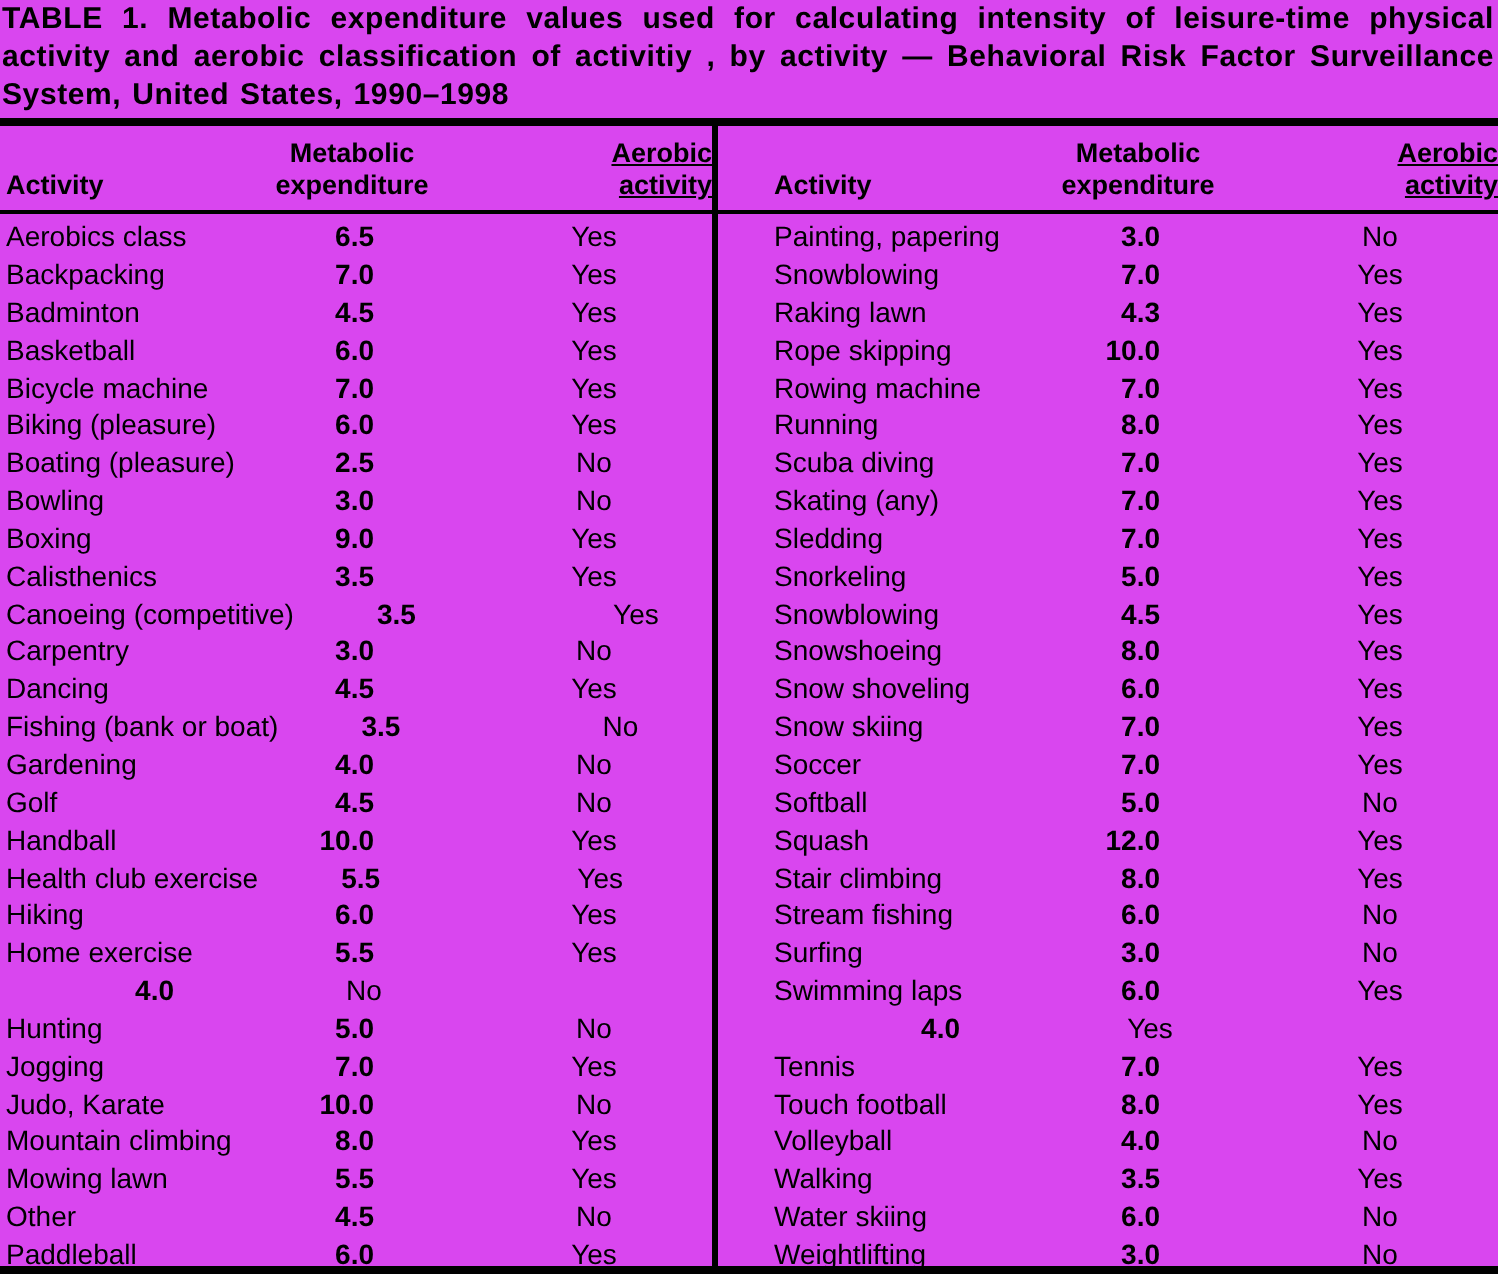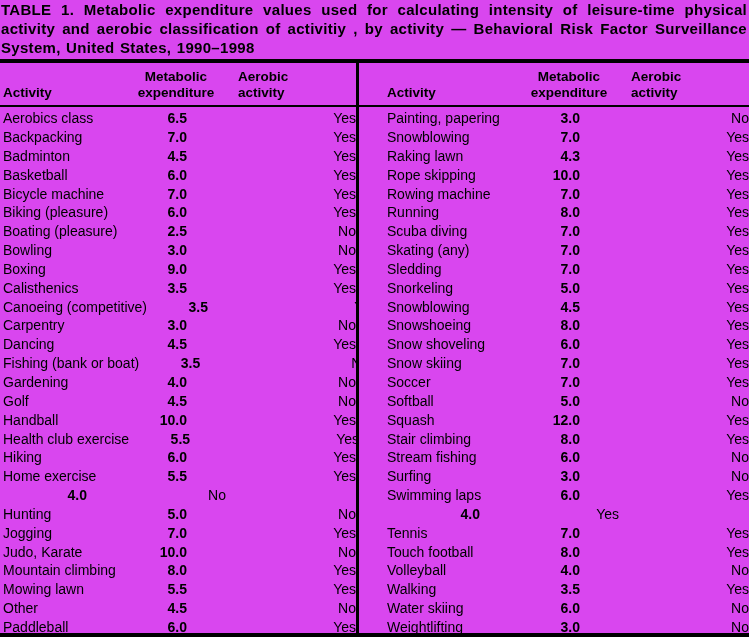--- a/index.html
+++ b/index.html
@@ -43,36 +43,36 @@
     align-items: end;
     font-weight: bold;
     font-size: 13.5px;
     line-height: 16px;
     padding: 5px 0 4px 0;
     height: 42px;
   }
   .hdr .h-act { padding-left: 3px; }
   .half.right .hdr .h-act { padding-left: 28px; }
   .hdr .h-met { text-align: center; white-space: pre-line; }
-  .hdr .h-aer { text-align: left; white-space: pre-line; padding-left: 12px; }
+  .hdr .h-aer { text-align: right; white-space: pre-line; padding-left: 12px; text-decoration: underline; }
   .rule-thin { height: 2px; background: #000; flex: 0 0 auto; }
 
   .rows { flex: 1 1 auto; overflow: hidden; padding-top: 2px; }
   .row {
     display: grid;
     grid-template-columns: 1fr 100px 130px;
     height: 18.85px;
     align-items: center;
     font-size: 14px;
     line-height: 18px;
   }
   .cell-act { padding-left: 3px; white-space: nowrap; }
   .half.right .cell-act { padding-left: 28px; }
   .cell-met { text-align: right; padding-right: 39px; white-space: nowrap; font-weight: bold; }
-  .cell-aer { text-align: right; padding-left: 12px; white-space: nowrap; }
+  .cell-aer { text-align: center; padding-left: 12px; white-space: nowrap; }
 </style>
 </head>
 <body>
 
 <div class="page">
 
   <div class="table-title">TABLE 1. Metabolic expenditure values used for calculating intensity of leisure-time physical activity and aerobic classification of activitiy , by activity — Behavioral Risk Factor Surveillance System, United States, 1990–1998</div>
 
   <div class="rule-thick"></div>
 

